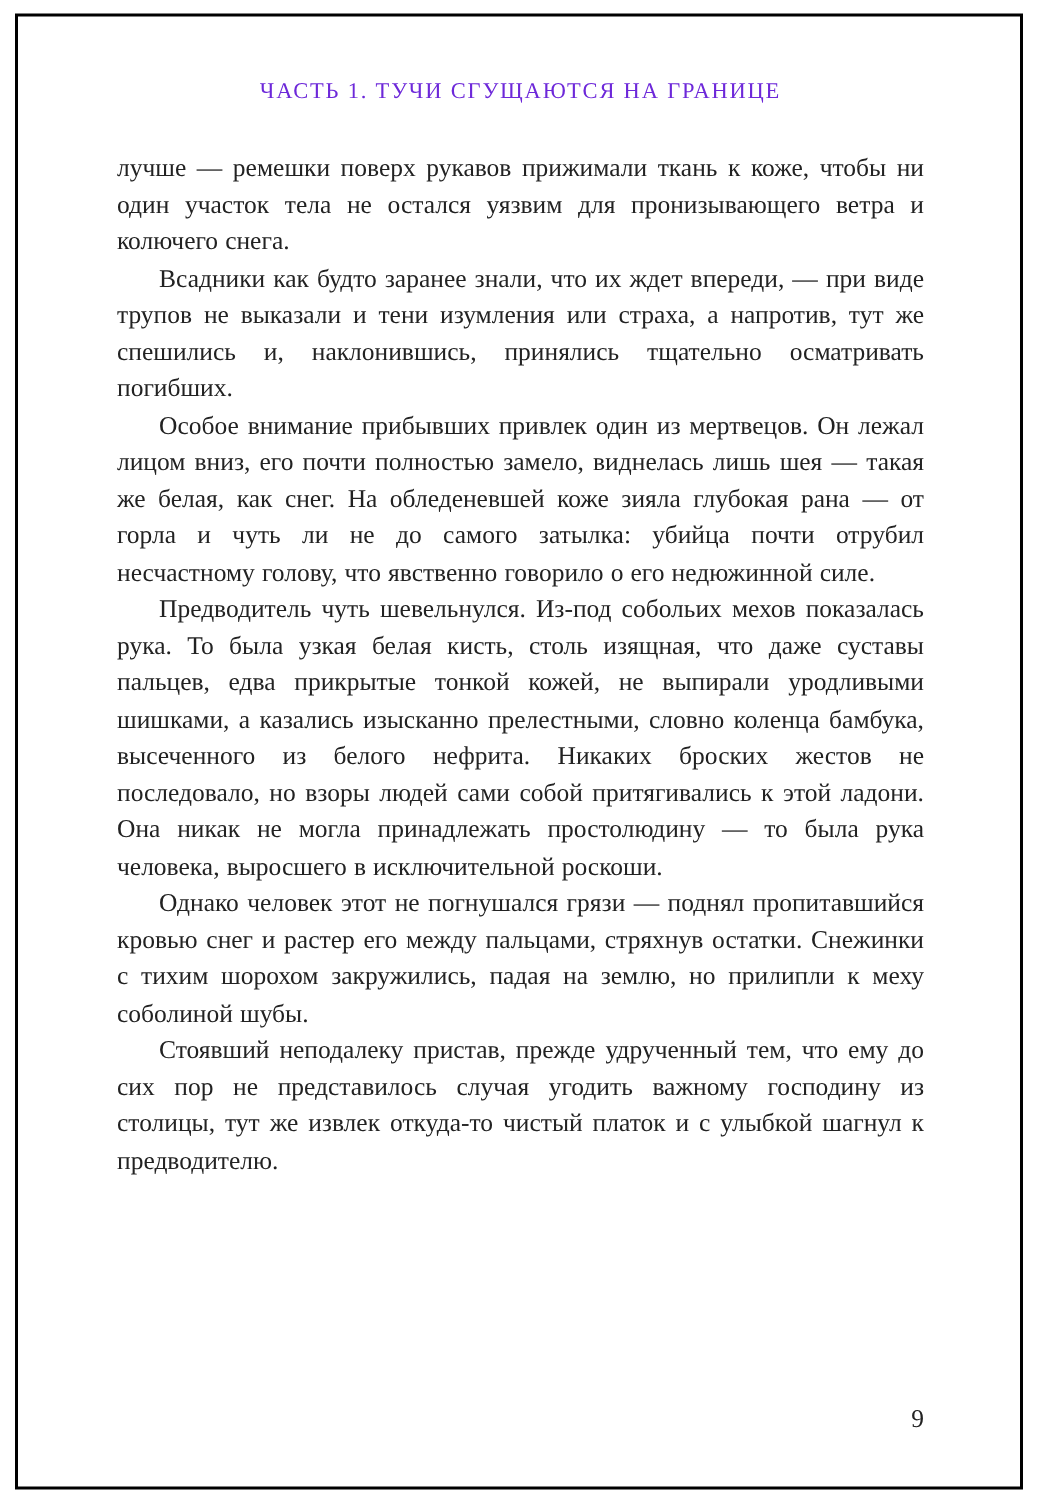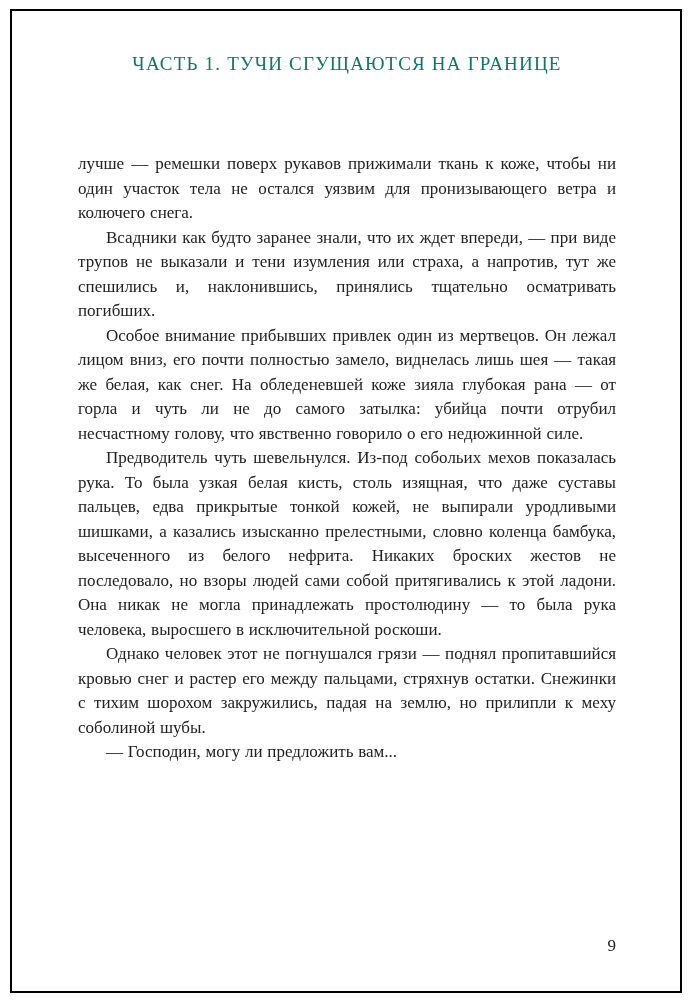--- a/index.html
+++ b/index.html
@@ -29,39 +29,38 @@
     position: absolute;
     left: 78px;
     right: 76px;
     top: 0;
   }
   .chapter-heading {
     margin: 0;
     padding-top: 53px;
     padding-bottom: 30px;
     text-align: center;
-    font-size: 19px;
+    font-size: 15px;
     font-weight: 400;
     letter-spacing: 1.2px;
-    color: #0f766e;
+    color: #6d28d9;
     text-transform: uppercase;
   }
   .text-body {
     font-size: 17px;
     line-height: 24.5px;
     text-align: justify;
   }
   .text-body p {
     margin: 0;
     text-indent: 28px;
     word-spacing: 0.5px;
   }
   .text-body p.no-indent {
     text-indent: 0;
-    margin-top: 47px;
   }
   .page-number {
     position: absolute;
     top: 936px;
     right: 76px;
     font-size: 17px;
     color: #222222;
   }
 </style>
 </head>
@@ -71,17 +70,17 @@
 
 <div class="page-content">
   <h1 class="chapter-heading">ЧАСТЬ 1. ТУЧИ СГУЩАЮТСЯ НА ГРАНИЦЕ</h1>
 
   <div class="text-body">
       <p class="no-indent">лучше — ремешки поверх рукавов прижимали ткань к коже, чтобы ни один участок тела не остался уязвим для пронизывающего ветра и колючего снега.</p>
       <p>Всадники как будто заранее знали, что их ждет впереди, — при виде трупов не выказали и тени изумления или страха, а напротив, тут же спешились и, наклонившись, принялись тщательно осматривать погибших.</p>
       <p>Особое внимание прибывших привлек один из мертвецов. Он лежал лицом вниз, его почти полностью замело, виднелась лишь шея — такая же белая, как снег. На обледеневшей коже зияла глубокая рана — от горла и чуть ли не до самого затылка: убийца почти отрубил несчастному голову, что явственно говорило о его недюжинной силе.</p>
       <p>Предводитель чуть шевельнулся. Из-под собольих мехов показалась рука. То была узкая белая кисть, столь изящная, что даже суставы пальцев, едва прикрытые тонкой кожей, не выпирали уродливыми шишками, а казались изысканно прелестными, словно коленца бамбука, высеченного из белого нефрита. Никаких броских жестов не последовало, но взоры людей сами собой притягивались к этой ладони. Она никак не могла принадлежать простолюдину — то была рука человека, выросшего в исключительной роскоши.</p>
       <p>Однако человек этот не погнушался грязи — поднял пропитавшийся кровью снег и растер его между пальцами, стряхнув остатки. Снежинки с тихим шорохом закружились, падая на землю, но прилипли к меху соболиной шубы.</p>
-      <p>— Господин, могу ли предложить вам...</p>
+      <p>Стоявший неподалеку пристав, прежде удрученный тем, что ему до сих пор не представилось случая угодить важному господину из столицы, тут же извлек откуда-то чистый платок и с улыбкой шагнул к предводителю.</p>
     </div>
 </div>
 
 <div class="page-number">9</div>
 
 </body></html>

